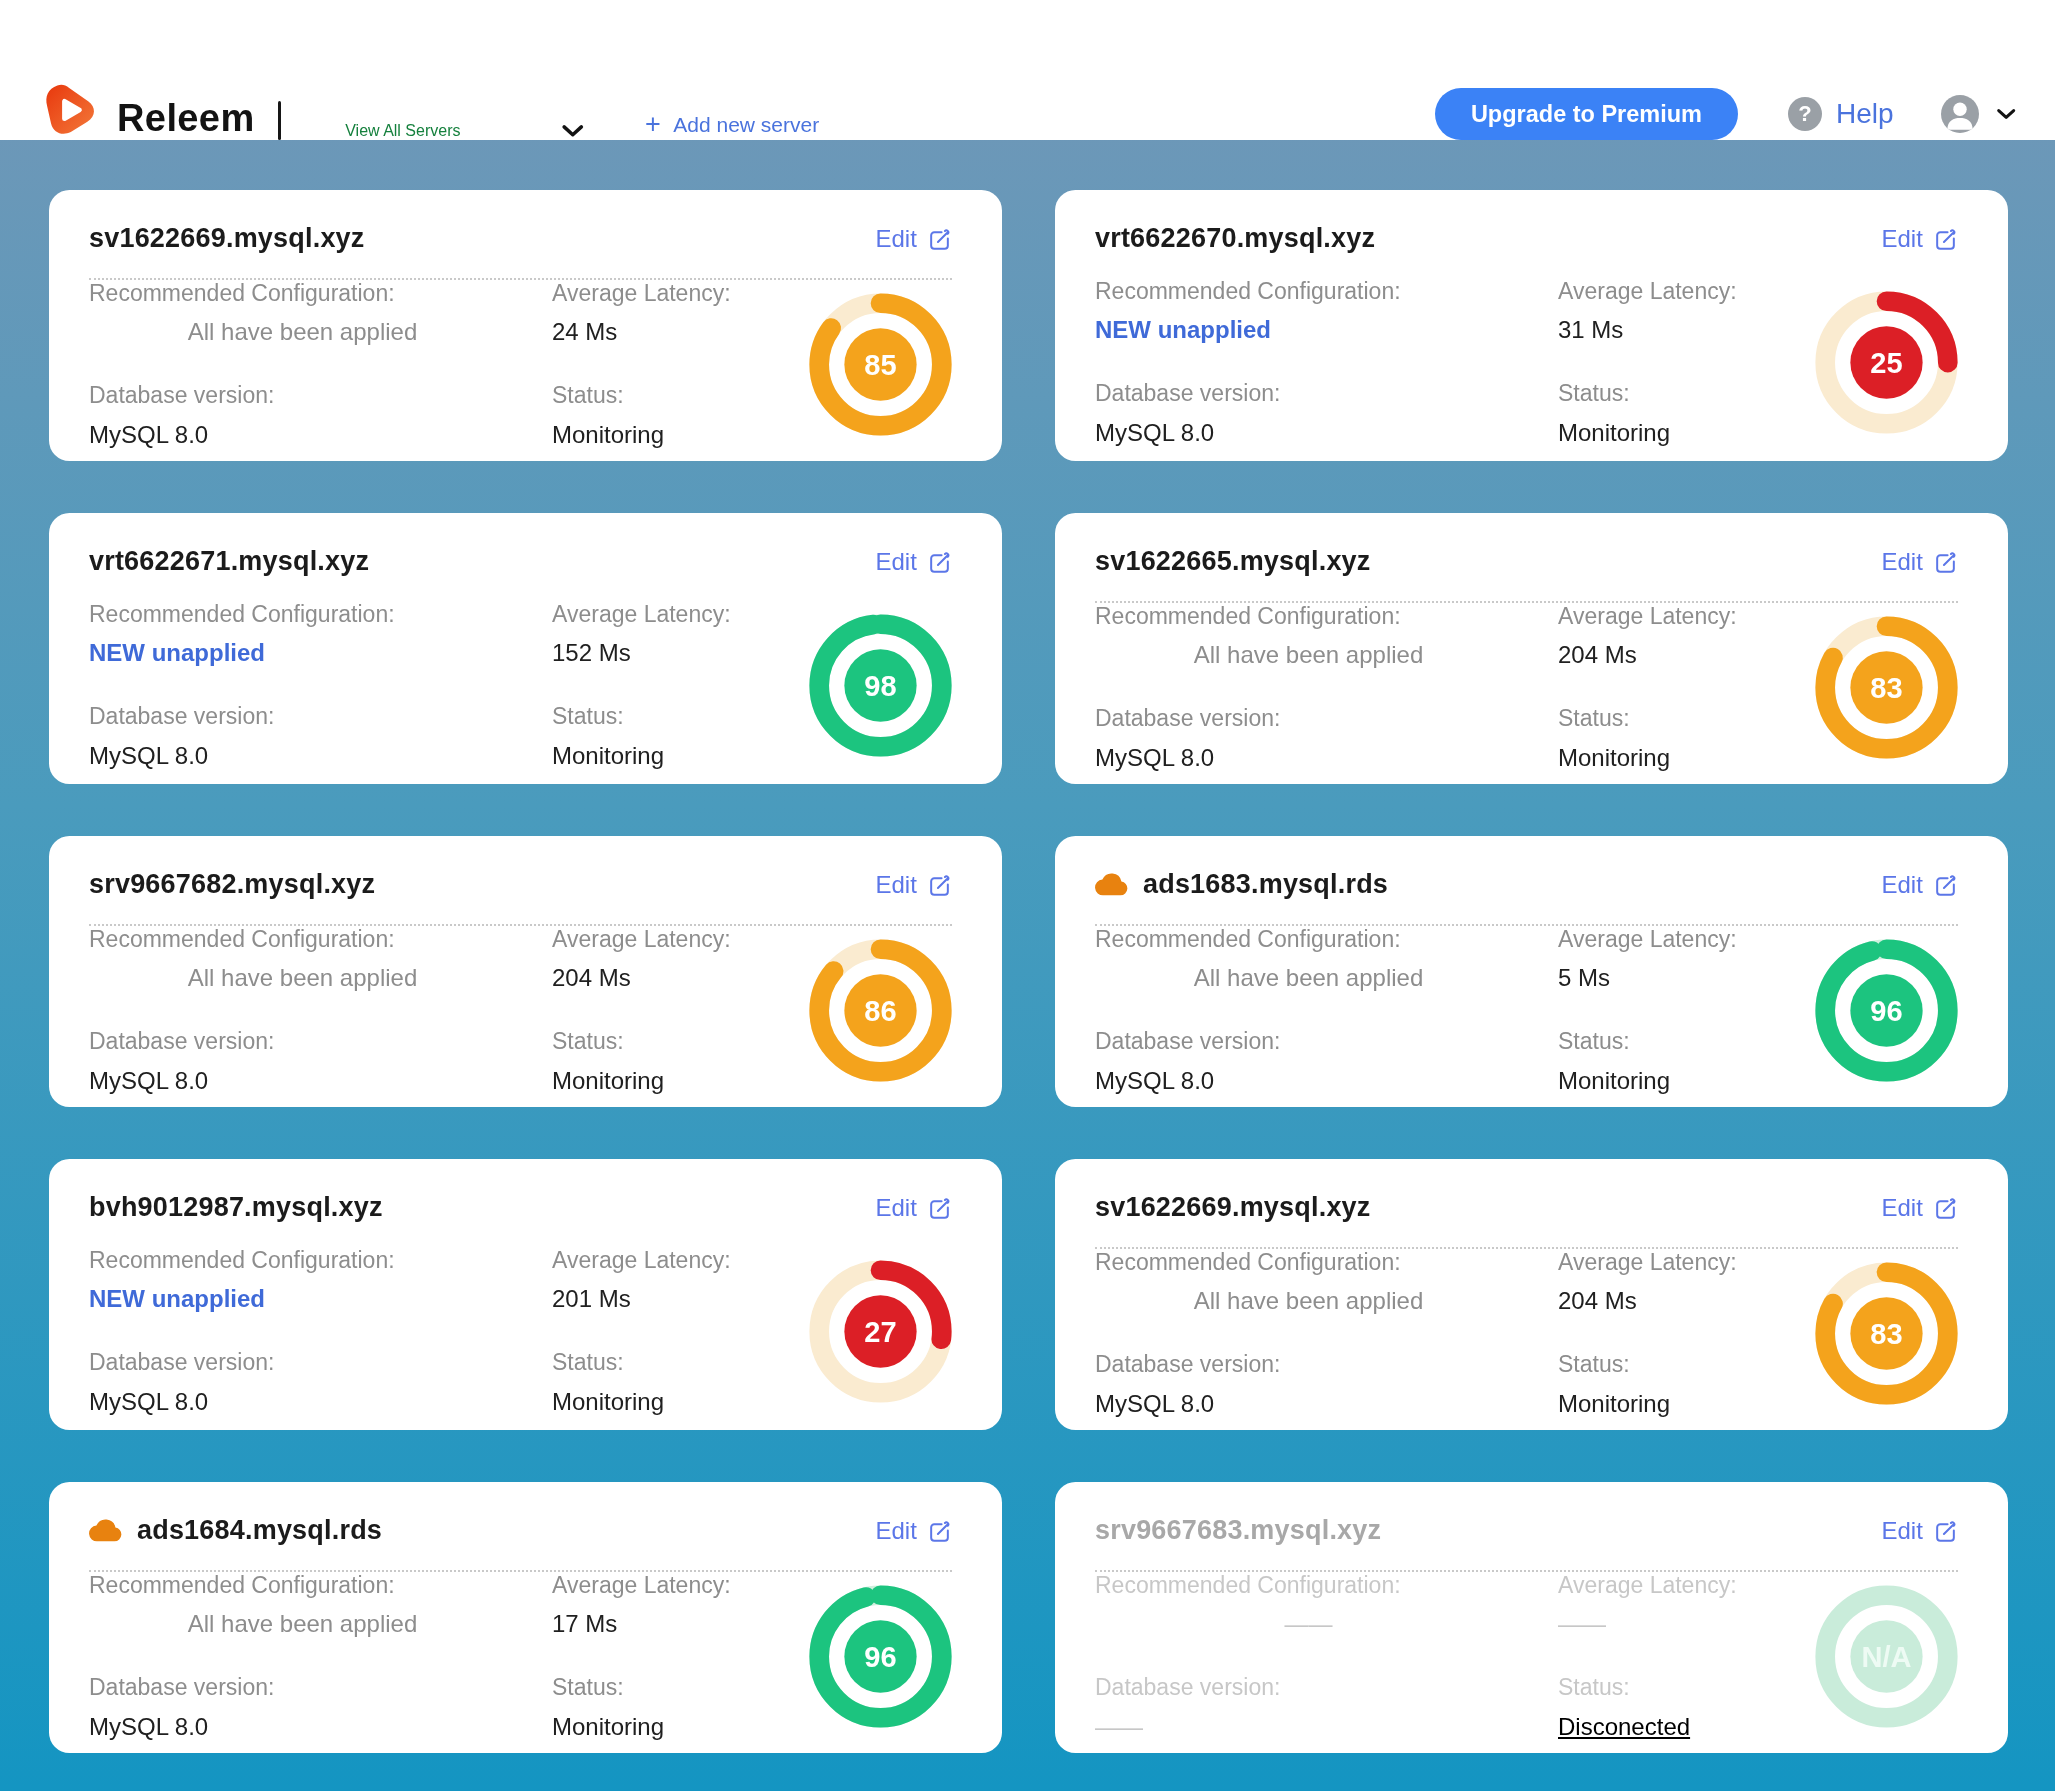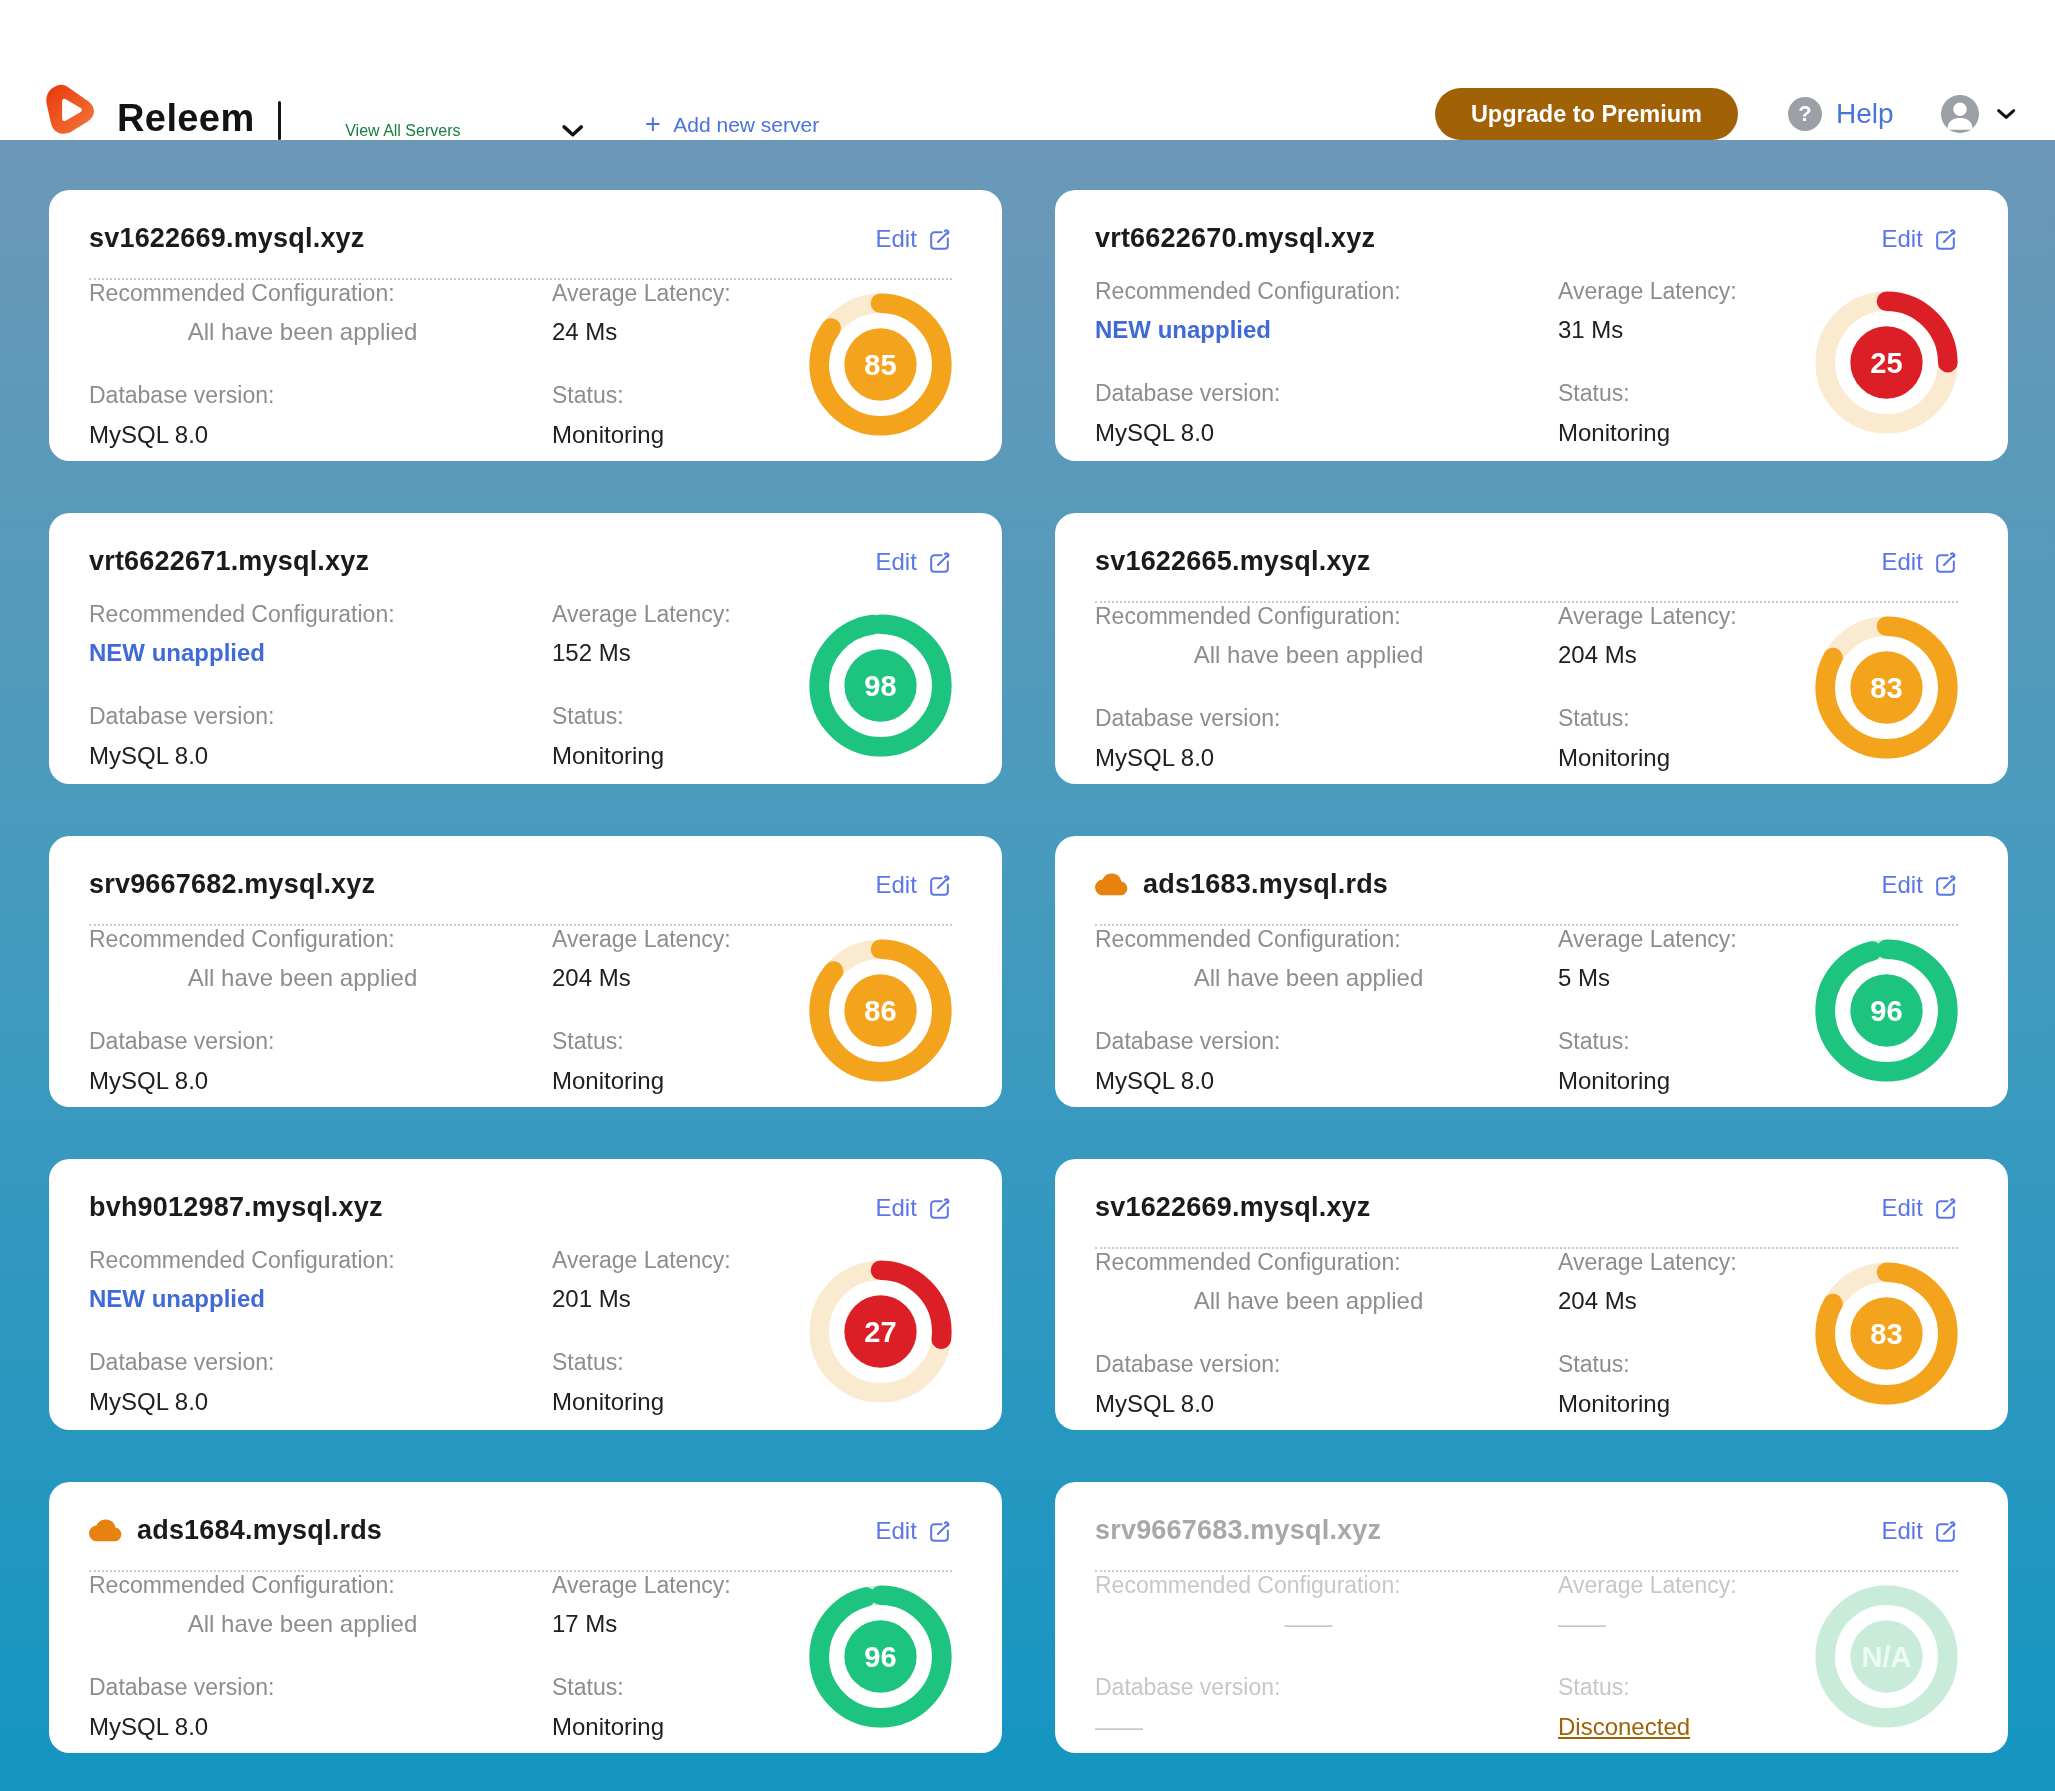--- a/index.html
+++ b/index.html
@@ -17,21 +17,21 @@
   .brand{font-size:38px;font-weight:700;color:#131313;margin-left:17px;letter-spacing:0.4px;}
   .brand-pipe{width:3.1px;height:39px;background:#161616;margin-left:23.5px;border-radius:1.6px;}
   .server-dd{display:flex;align-items:center;margin-left:64px;cursor:pointer;}
   .server-dd .dd-label{font-size:16px;color:#15803d;}
   .server-dd .chev{margin-left:100px;}
   .add-server{display:flex;align-items:center;margin-left:61px;color:#4a73dd;cursor:pointer;}
   .add-server .plus{font-size:27px;margin-right:12.5px;}
   .add-server .add-label{font-size:21px;}
   .top-right{margin-left:auto;display:flex;align-items:center;}
   .upgrade-btn{
-    background:#a16207;color:#ffffff;font-weight:700;font-size:23.5px;
+    background:#3b82f6;color:#ffffff;font-weight:700;font-size:23.5px;
     border:none;border-radius:28px;height:52px;padding:0 36px;cursor:pointer;
     font-family:"Liberation Sans", sans-serif;
   }
   .help{display:flex;align-items:center;margin-left:50px;cursor:pointer;}
   .help-circ{width:34px;height:34px;border-radius:50%;background:#9aa0a6;color:#fff;
     display:flex;align-items:center;justify-content:center;font-size:22px;font-weight:700;}
   .help-label{font-size:28px;color:#4a73dd;margin-left:14px;}
   .account{display:flex;align-items:center;margin-left:47px;cursor:pointer;}
   .avatar{width:38px;height:38px;border-radius:50%;background:#9aa0a6;overflow:hidden;
     display:flex;align-items:flex-end;justify-content:center;}
@@ -59,21 +59,21 @@
   .label{font-size:23px;color:#8d8d8d;}
   .value{font-size:24px;color:#202020;margin-top:11.8px;}
   .value.muted{color:#8d8d8d;text-align:center;}
   .value.new{color:#3f6ad8;font-weight:700;}
   .value.disc{color:#e8820f;text-decoration:underline;cursor:pointer;}
   .gauge{width:143px;height:143px;flex:0 0 auto;margin-left:23.5px;}
   
   .card.disabled .title{color:#a8a8a8;}
   .card.disabled .label{color:#c7c7c7;}
   .card.disabled .value{color:#c7c7c7;}
-  .card.disabled .value.disc{color:#a16207;}
+  .card.disabled .value.disc{color:#000000;}
 </style>
 </head>
 <body>
 
 <header class="topbar">
   <svg class="logo" viewBox="0 0 76 76">
     <defs>
       <linearGradient id="lg" x1="0" y1="0" x2="1" y2="1">
         <stop offset="0" stop-color="#e8380d"></stop>
           <stop offset="1" stop-color="#f3793a"></stop>

